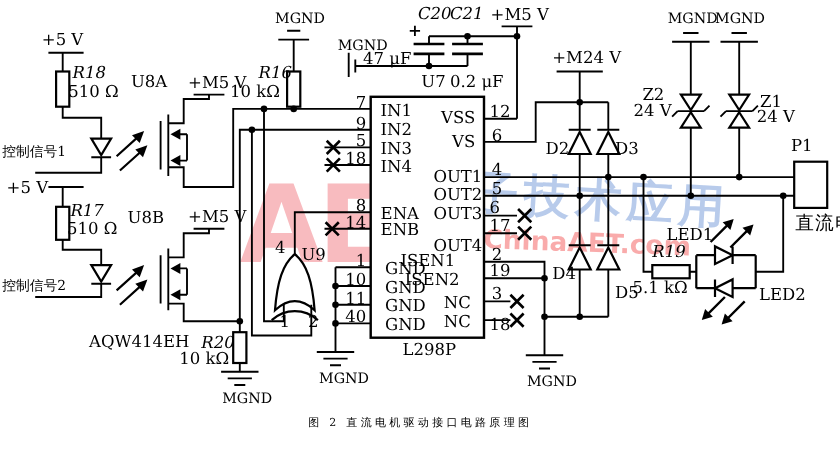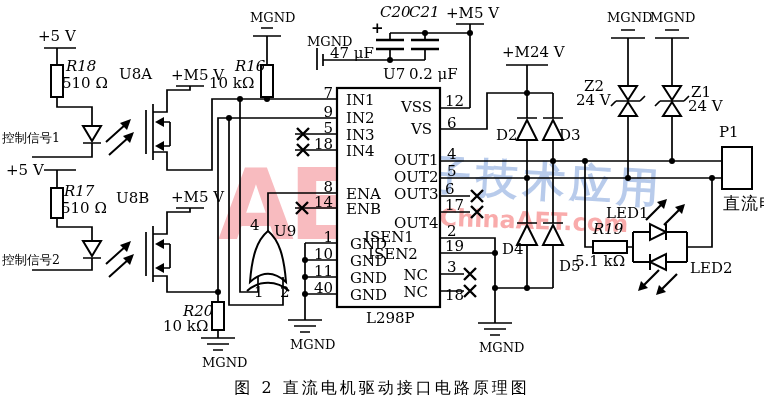--- a/index.html
+++ b/index.html
@@ -15,21 +15,21 @@
           color:rgba(246,120,120,0.62);transform:rotate(2deg);transform-origin:left top;}
   .lb{position:absolute;z-index:3;font-size:13px;color:#000;white-space:nowrap;line-height:1.15;}
   .it{font-style:italic;}
   .f15{font-size:15px;}
   .f12{font-size:12.5px;}
   .pn{position:absolute;z-index:3;width:24px;font-size:15px;text-align:right;white-space:nowrap;}
   .pr{position:absolute;z-index:3;font-size:15px;white-space:nowrap;}
   .nm{position:absolute;z-index:3;font-size:15px;white-space:nowrap;}
   .nmr{position:absolute;z-index:3;font-size:15px;text-align:right;white-space:nowrap;}
   #p1-label{width:40px;font-size:17px;line-height:1.25;letter-spacing:1px;}
-  #caption{left:0;right:0;top:379px;text-align:center;font-size:16px;letter-spacing:3px;}
+  #caption{left:0;right:0;top:379px;text-align:center;font-size:10px;letter-spacing:3px;}
 </style>
 </head>
 <body>
 
 <div id="stage">
 
   <div class="wm" id="wm-logo">AET</div>
   <div class="wm" id="wm-cn">电子技术应用</div>
   <div class="wm" id="wm-url">www.ChinaAET.com</div>
 
@@ -149,20 +149,21 @@
   <div class="lb f12" style="left:2px;top:131px">控制信号1</div>
   <div class="lb f15" style="left:119px;top:66px">U8A</div>
   <div class="lb f15" style="left:171px;top:67px">+M5 V</div>
 
   <div class="lb f15" style="left:6px;top:162px">+5 V</div>
   <div class="lb f15 it" style="left:64px;top:183px">R17</div>
   <div class="lb f15" style="left:61px;top:200px">510 Ω</div>
   <div class="lb f12" style="left:2px;top:253px">控制信号2</div>
   <div class="lb f15" style="left:116px;top:190px">U8B</div>
   <div class="lb f15" style="left:171px;top:189px">+M5 V</div>
+  <div class="lb f15" style="left:81px;top:302px">AQW414EH</div>
 
   <div class="lb" style="left:250px;top:11px">MGND</div>
   <div class="lb f15 it" style="left:235px;top:58px">R16</div>
   <div class="lb f15" style="left:209px;top:75px">10 kΩ</div>
   <div class="lb f15 it" style="left:183px;top:303px">R20</div>
   <div class="lb f15" style="left:163px;top:318px">10 kΩ</div>
   <div class="lb" style="left:202px;top:356px">MGND</div>
 
   <div class="lb" style="left:307px;top:35px">MGND</div>
   <div class="lb f15" style="left:330px;top:45px">47 μF</div>

